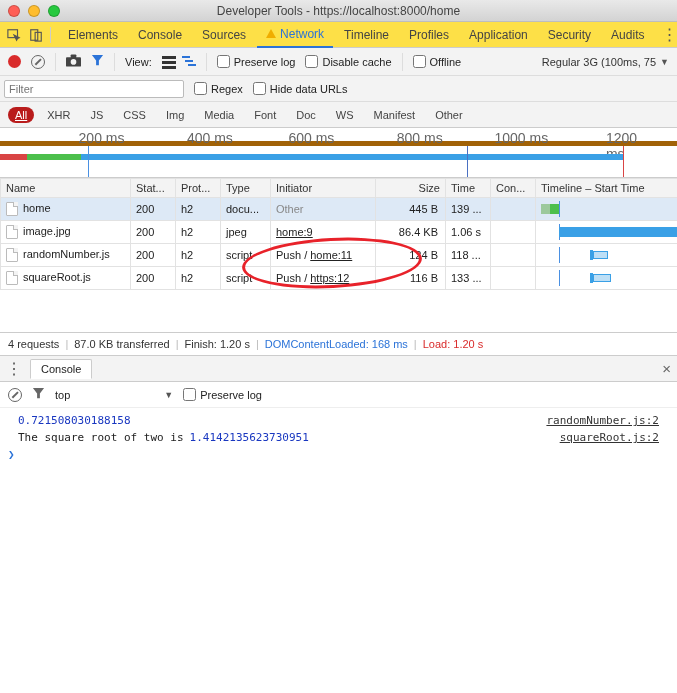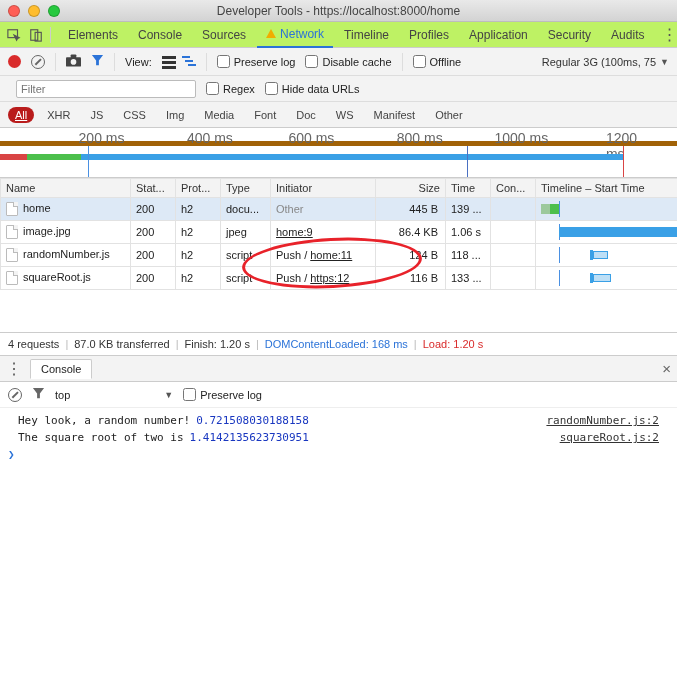--- a/index.html
+++ b/index.html
@@ -22,21 +22,21 @@
     padding: 0 8px;
     position: relative;
   }
   .traffic { display: flex; gap: 8px; }
   .dot { width: 12px; height: 12px; border-radius: 50%; border: 0.5px solid rgba(0,0,0,.2);}
   .dot.red { background:#ff5f56;} .dot.yel{background:#ffbd2e;} .dot.grn{background:#27c93f;}
   .title { position:absolute; left:0; right:0; text-align:center; font-size:12px; color:#444;}
   
   .maintabs {
     display:flex; align-items:center; height:26px;
-    background:#bef264; border-bottom:1px solid #ccc;
+    background:#fde047; border-bottom:1px solid #ccc;
     padding:0 6px; gap:2px;
   }
   .docking { display:flex; gap:6px; align-items:center; padding-right:6px; border-right:1px solid #ccc; margin-right:6px;}
   .iconbtn { width:16px; height:16px; display:flex; align-items:center; justify-content:center; color:#555;}
   .iconbtn svg { width:14px; height:14px; }
   .tabitem { padding:0 9px; height:26px; line-height:26px; font-size:12px; color:#444; cursor:default;}
   .tabitem.active-net { color:#2b73d8; border-bottom:2px solid #2b73d8; display:flex; align-items:center; gap:4px;}
   .warn-tri { width:0; height:0; border-left:5px solid transparent; border-right:5px solid transparent; border-bottom:9px solid #f0ad00; display:inline-block;}
   .kebab { margin-left:auto; font-size:16px; color:#555; padding:0 6px;}
   
@@ -52,21 +52,21 @@
   .funnel { color:#2b73d8;}
   .funnel svg{width:13px;height:13px;}
   .viewbtns { display:flex; gap:6px;}
   .vb { width:14px;height:14px; }
   .cbx { display:flex; align-items:center; gap:4px;}
   .cbx input { margin:0;}
   .throttle { margin-left:auto; display:flex; align-items:center; gap:4px; color:#333;}
   .throttle::after{content:"▼"; font-size:9px; color:#555;}
   
   .filterbar {
-    display:flex; height:26px; padding:4px 16px; gap:10px; background:#f3f3f3; border-bottom:1px solid #ddd;
+    display:flex; height:26px; padding:4px 4px; gap:10px; background:#f3f3f3; border-bottom:1px solid #ddd;
   }
   .filterinput {
     flex:0 0 180px; height:18px; border:1px solid #bbb; border-radius:2px; padding:0 4px; font-size:11px; color:#888;
   }
   
   .typerow { display:flex; align-items:center; gap:6px; height:26px; padding:0 8px; background:#f3f3f3; border-bottom:1px solid #ccc;}
   .chip { padding:2px 7px; border-radius:8px; font-size:11px; color:#444;}
   .chip.active { background:#b91c1c; color:#fff;text-decoration:underline;}
   
   .timeline-ruler { height:18px; border-bottom:5px solid #a16207; position:relative; font-size:14px; color:#666;}
@@ -373,21 +373,20 @@
       <span>top</span>
     </div>
   <label class="cbx">
       <input type="checkbox" style="">
       <span>Preserve log</span>
     </label>
 </div>
 
 <div class="console-body">
   <div class="con-row">
-    <span class="msg">Hey look, a random number! </span>
     <span class="num">0.721508030188158</span>
     <span class="src">randomNumber.js:2</span>
   </div>
   <div class="con-row">
     <span class="msg">The square root of two is </span>
     <span class="num">1.4142135623730951</span>
     <span class="src">squareRoot.js:2</span>
   </div>
   <div class="prompt">❯</div>
 </div>

